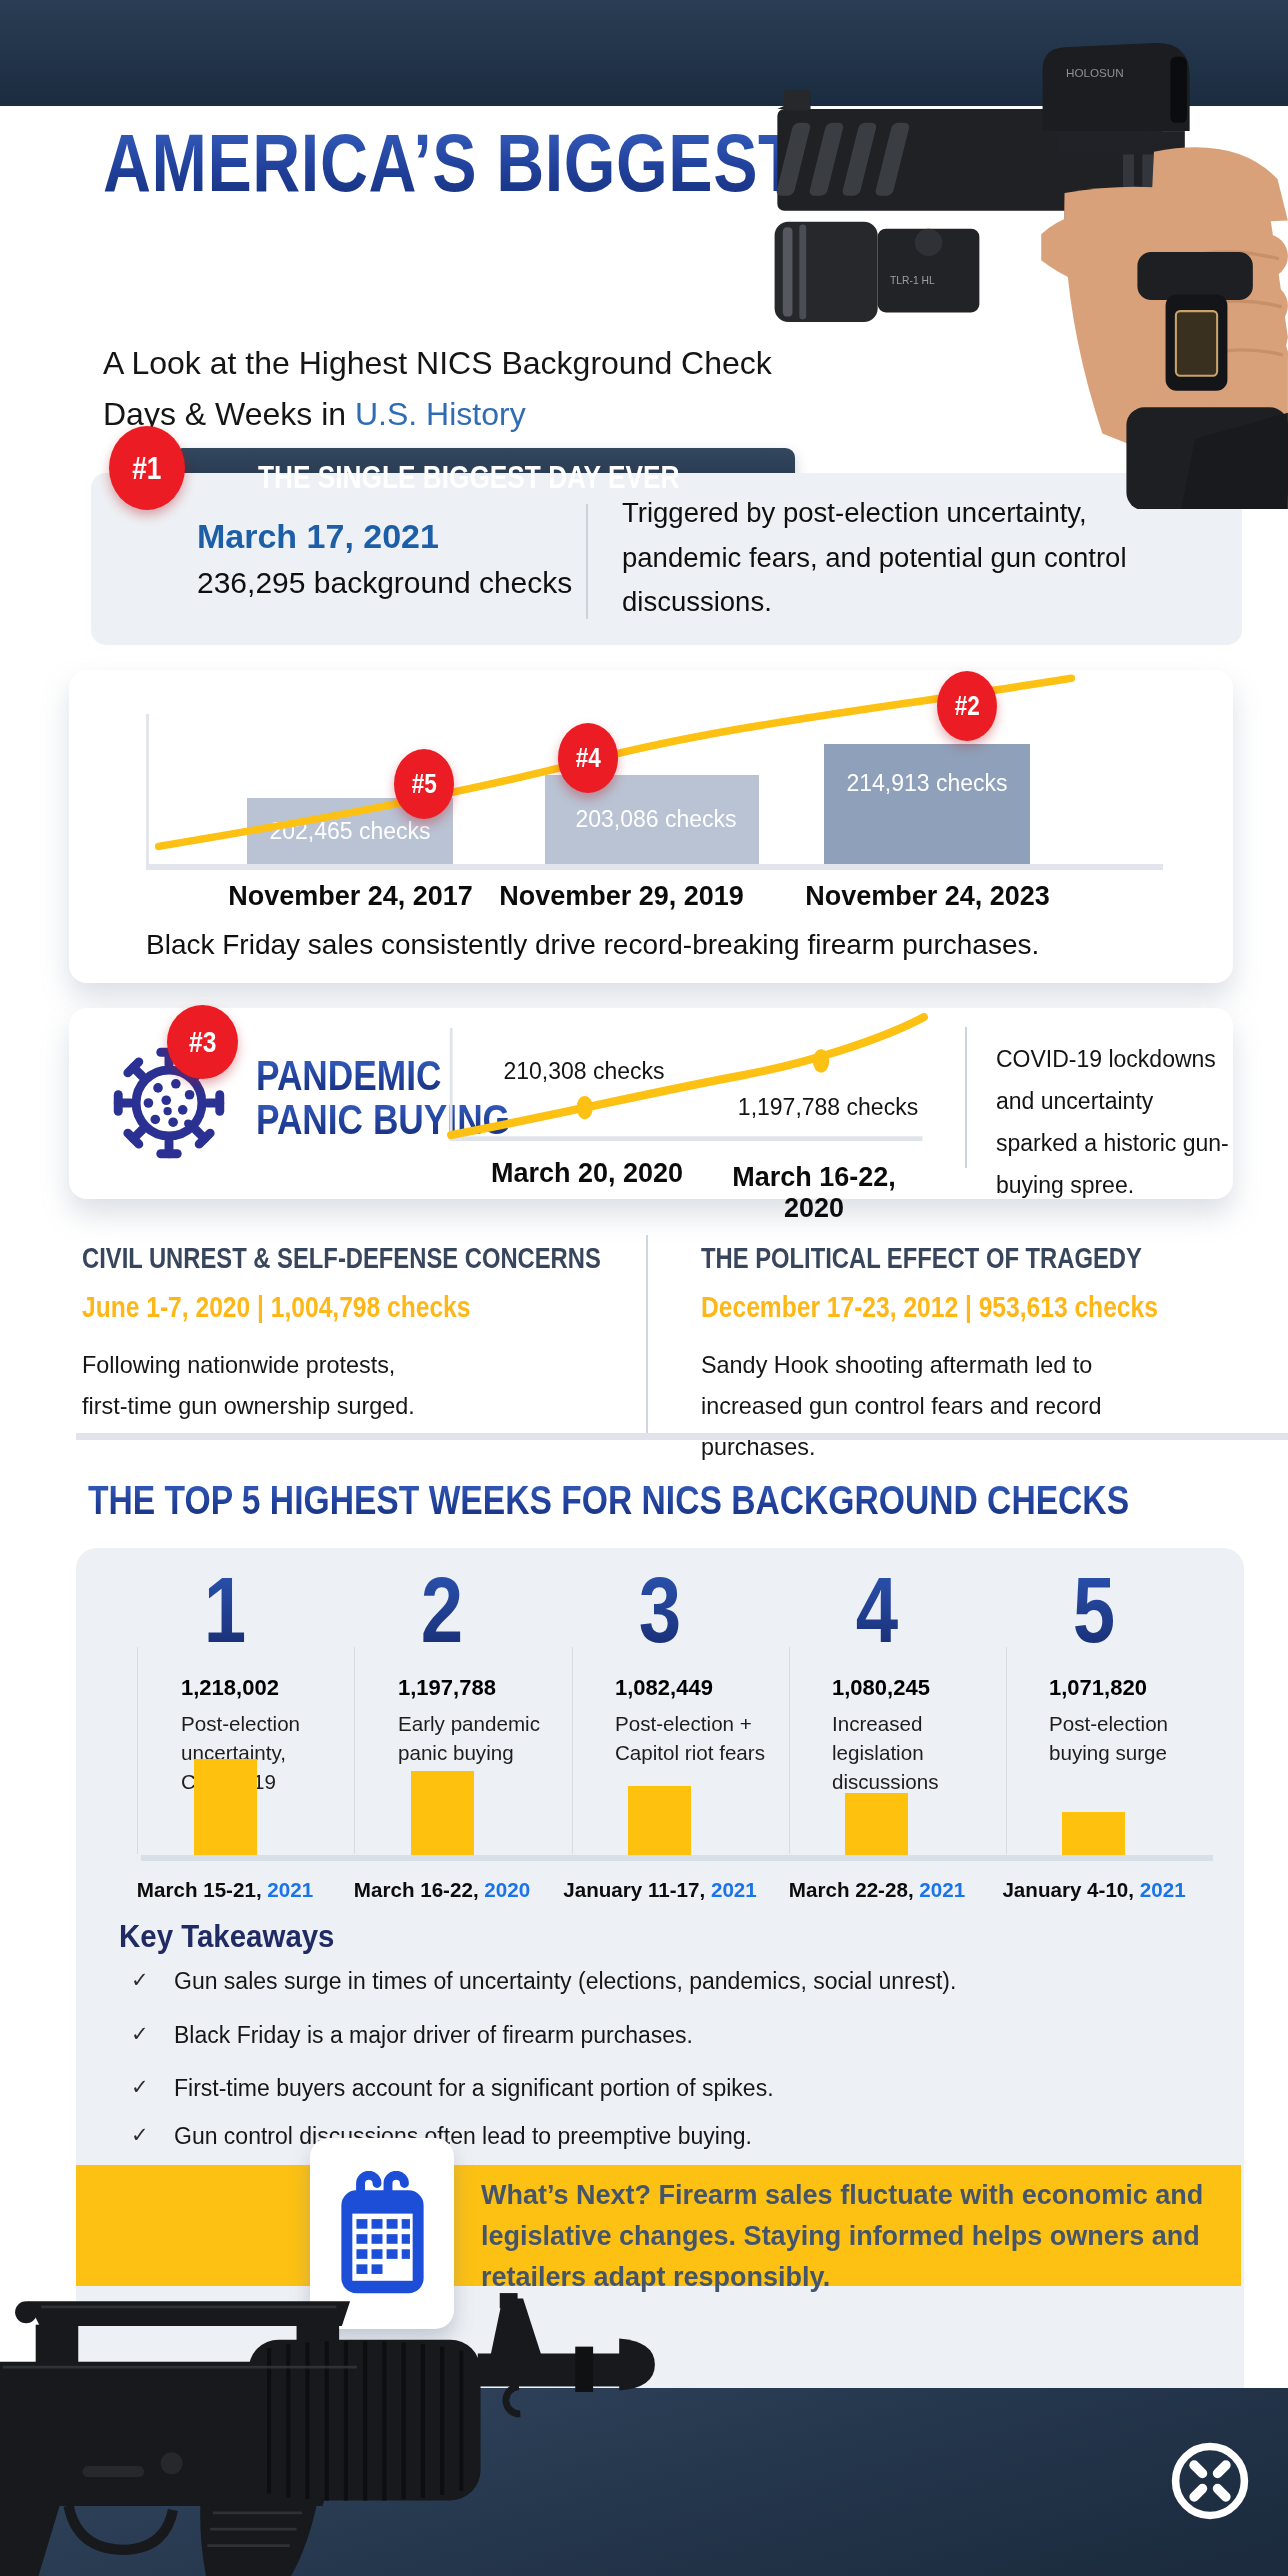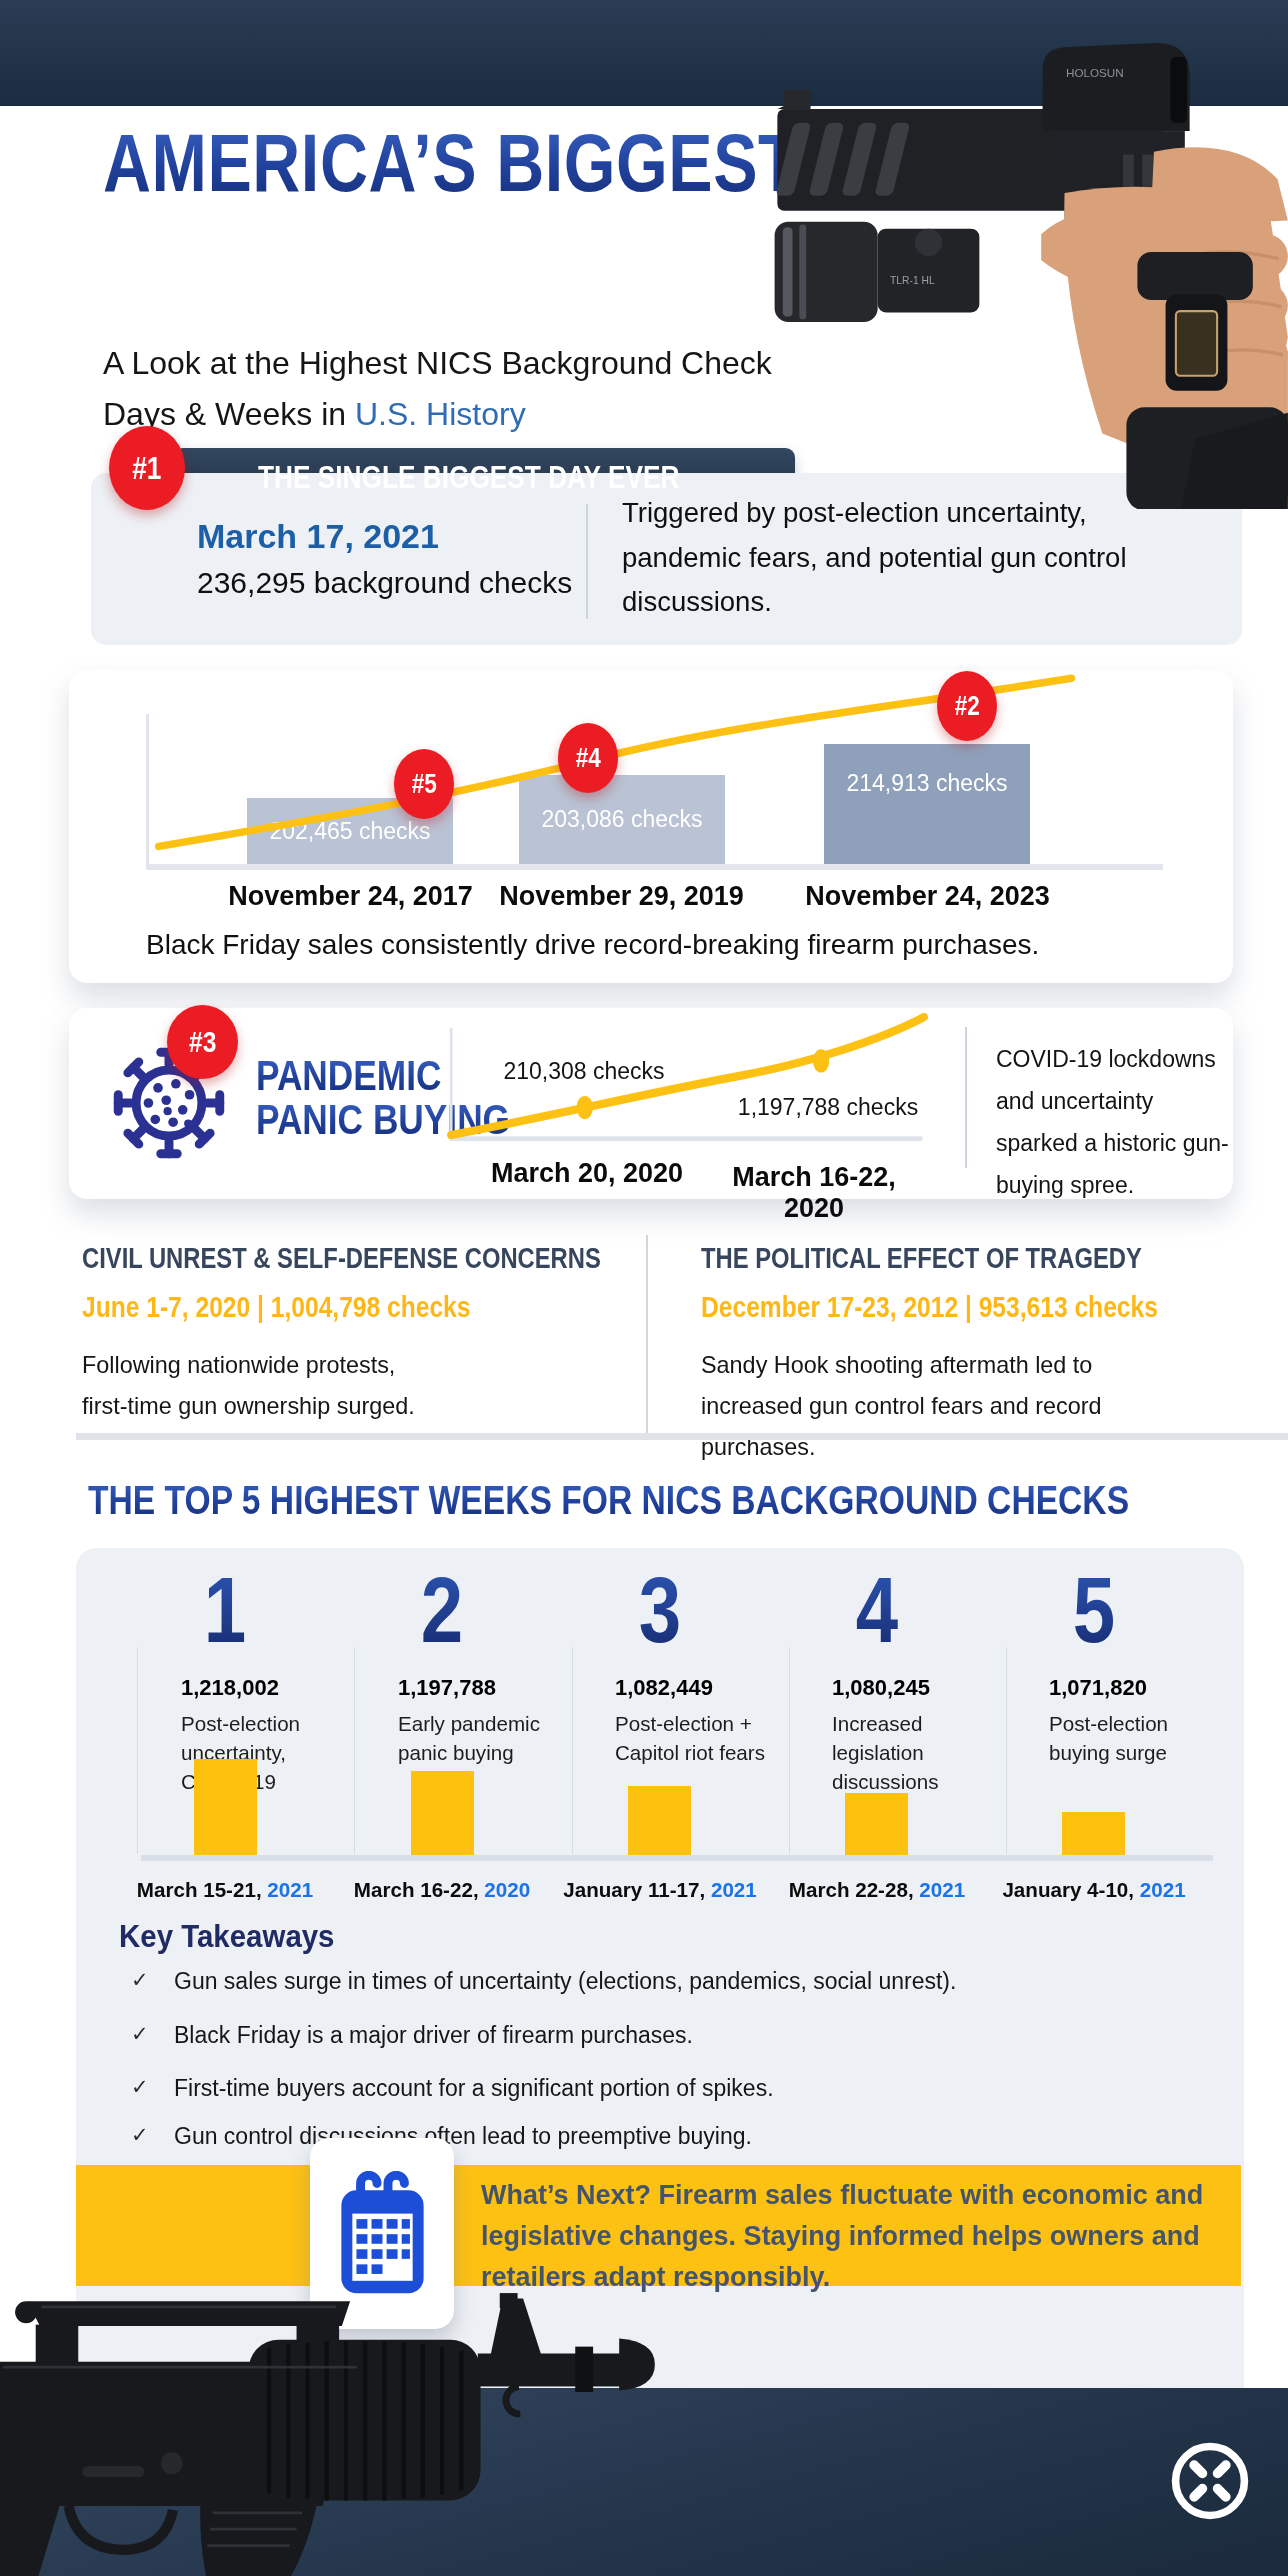--- a/index.html
+++ b/index.html
@@ -158,21 +158,21 @@
   <div id="sd-div" class="abs"></div>
   <div id="sd-desc" class="abs">Triggered by post-election uncertainty, pandemic fears, and potential gun control discussions.</div>
 
   <div id="card2" class="wcard abs"></div>
   <div class="axis abs" style="left:146px;top:714px;width:2.7px;height:152px"></div>
   <div class="axis abs" style="left:146px;top:864px;width:1017px;height:6.2px"></div>
 
   <div class="bfbar abs" style="left: 247px; height: 66px;">
       <span class="blabel">202,465 checks</span>
     </div>
-  <div class="bfbar abs" style="left: 519px; height: 89px;">
+  <div class="bfbar abs" style="left: 545px; height: 89px; padding-left: 8px;">
       <span class="blabel">203,086 checks</span>
     </div>
   <div class="bfbar dark abs" style="left: 824px; align-items: flex-start; height: 120px;">
       <span class="blabel" style="margin-top:26px">214,913 checks</span>
     </div>
 
   <svg class="abs" style="left:76px;top:670px;z-index:3" width="1085" height="199" viewBox="0 0 1580 290">
     <path d="M120,257 C330,222 540,185 747,132 S1150,60 1450,12" fill="none" stroke="#fdc113" stroke-width="11" stroke-linecap="round"></path>
   </svg>
 

